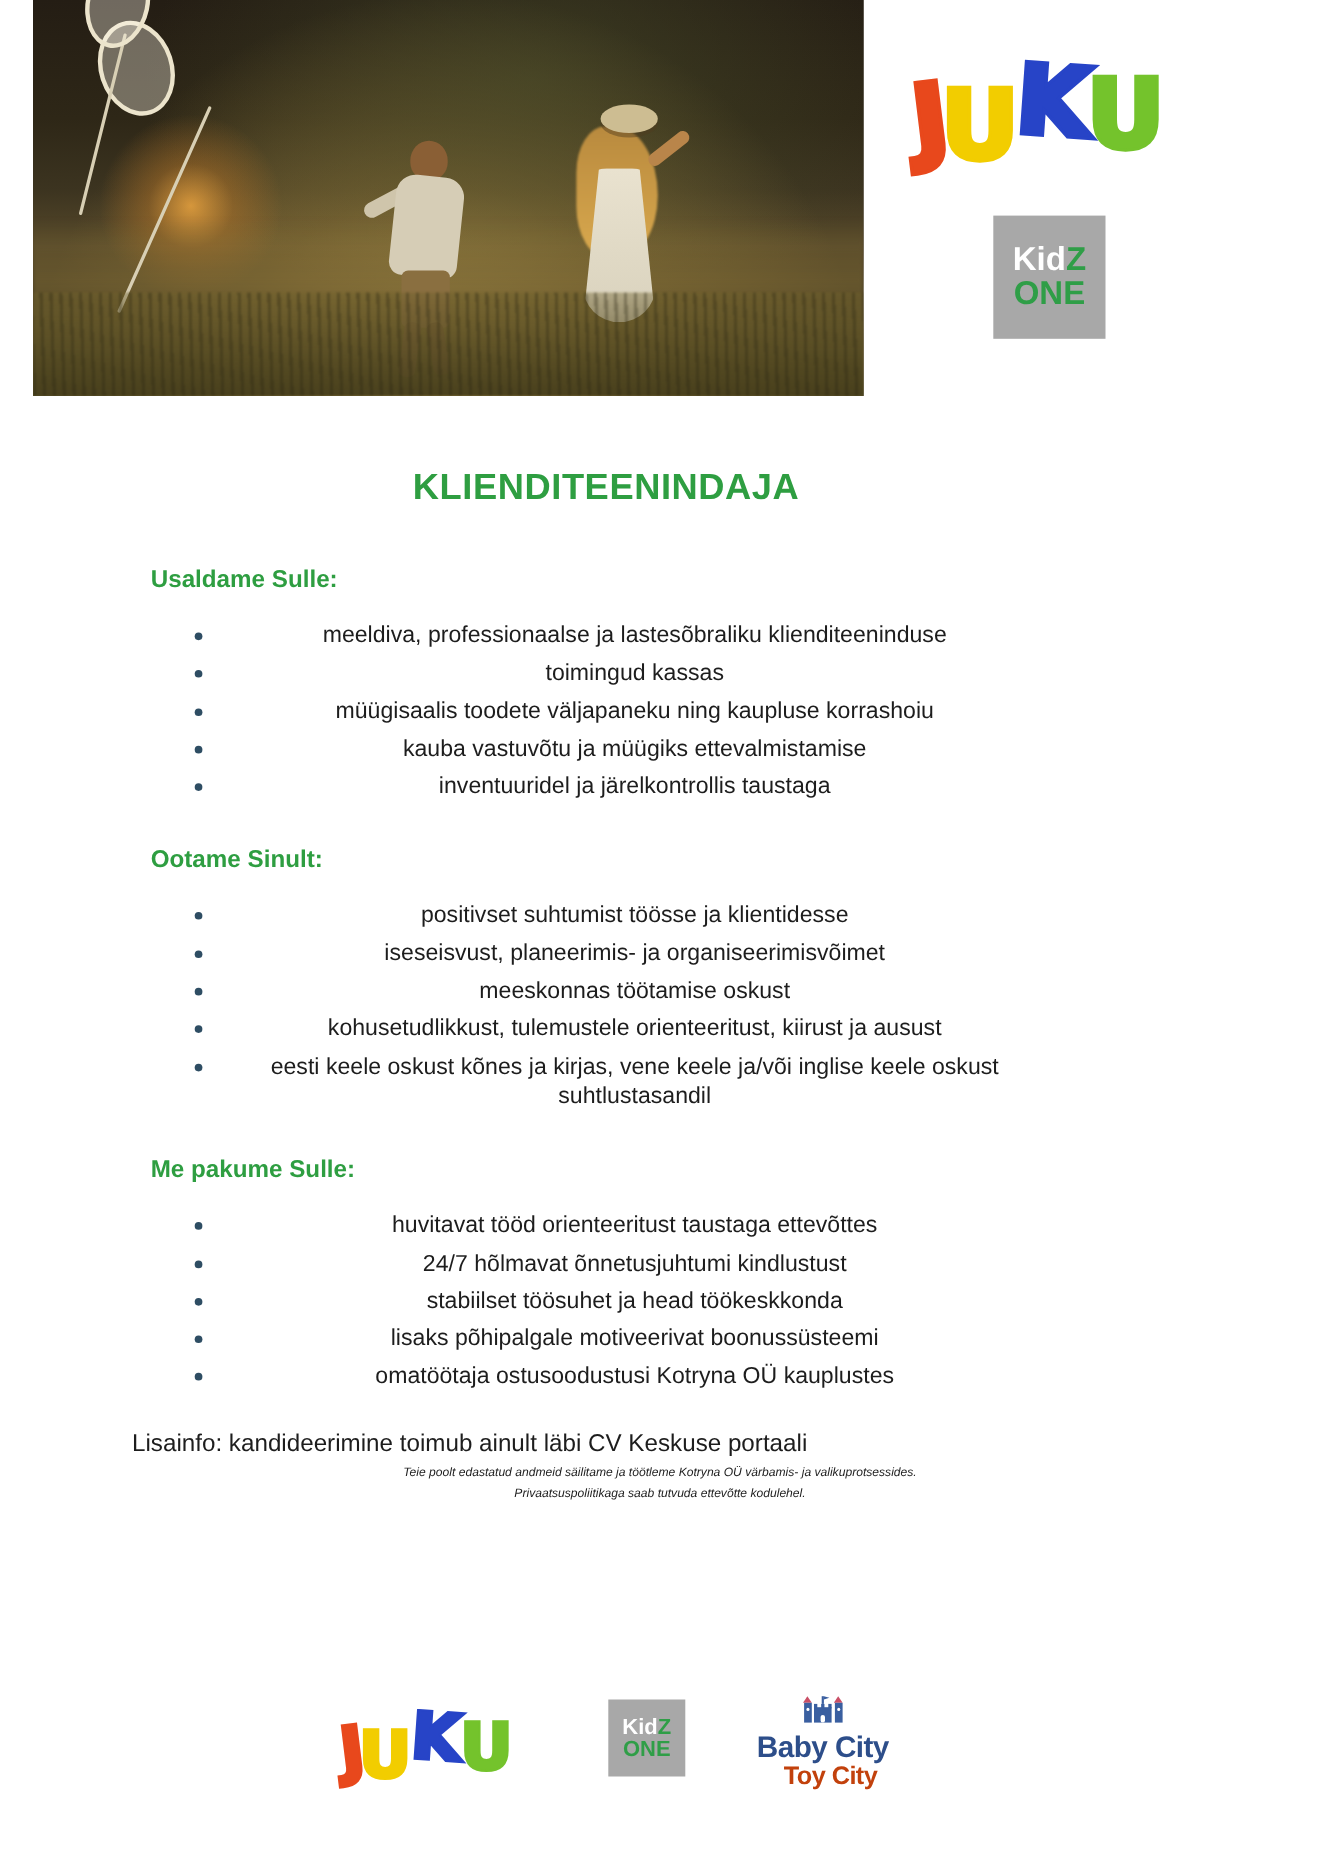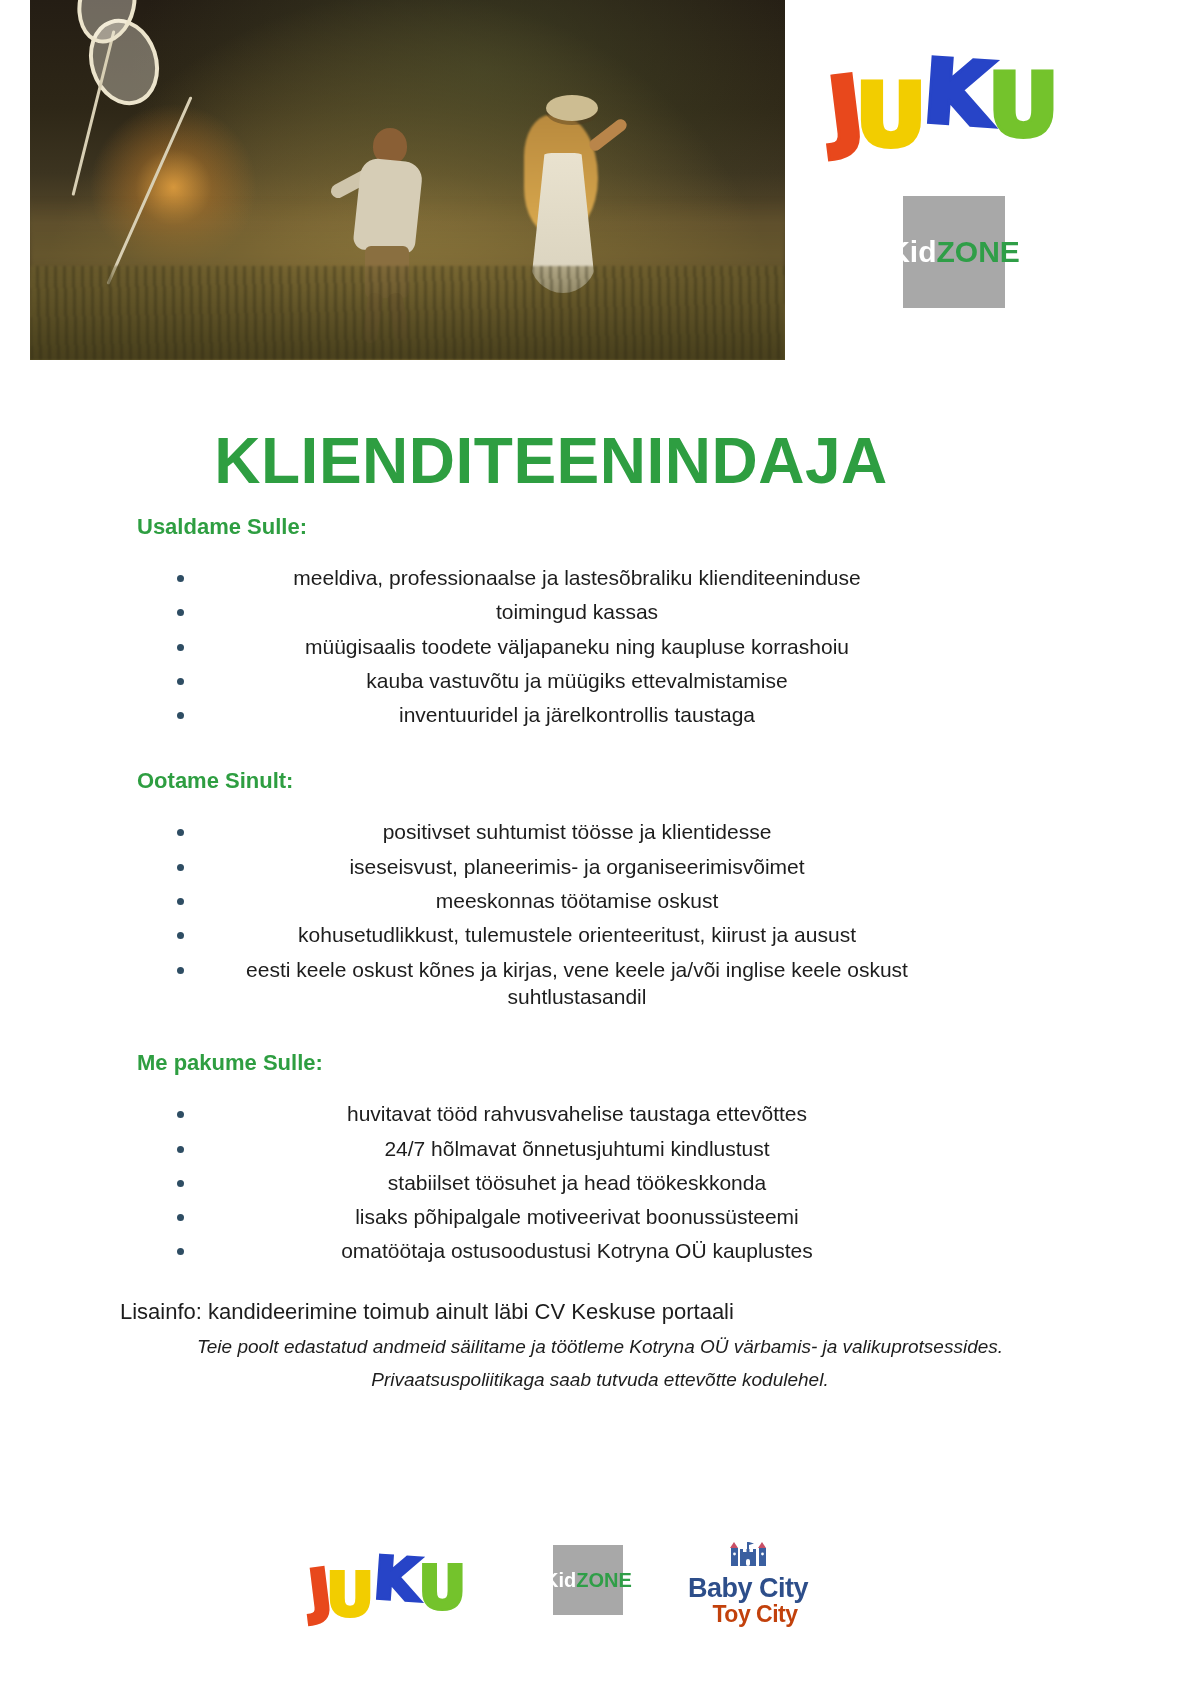--- a/index.html
+++ b/index.html
@@ -51,41 +51,41 @@
   .juku-top span:nth-child(2){ transform:translateY(20px); margin-left:-4px; }
   .juku-top span:nth-child(3){ transform:rotate(4deg) translateY(-2px); margin-left:-2px; }
   .juku-top span:nth-child(4){ transform:translateY(10px); margin-left:-2px; }
   .juku-bottom { position:absolute; left:308px; top:1552px; }
   .juku-bottom span { font-size:58px; -webkit-text-stroke:4px currentColor; }
   .juku-bottom span:nth-child(1){ transform:rotate(-7deg) translateY(10px); }
   .juku-bottom span:nth-child(2){ transform:translateY(14px); margin-left:-3px; }
   .juku-bottom span:nth-child(3){ transform:rotate(4deg) translateY(-2px); }
   .juku-bottom span:nth-child(4){ transform:translateY(7px); }
 
-  .kidz { background:#a8a8a8; display:flex; flex-direction:row; align-items:center; justify-content:center; font-weight:800; line-height:1.02; }
+  .kidz { background:#a8a8a8; display:flex; flex-direction:column; align-items:center; justify-content:center; font-weight:800; line-height:1.02; }
   .kidz .l1 .kid { color:#fff; } .kidz .l1 .z, .kidz .l2 { color:#2f9e47; }
   .kidz-top { position:absolute; left:903px; top:196px; width:102px; height:112px; font-size:30px; letter-spacing:0; } 
   .kidz-b { position:absolute; left:553px; top:1545px; width:70px; height:70px; font-size:20px; }
 
   .babycity { position:absolute; left:678px; top:1540px; width:140px; text-align:center; line-height:1.05; }
   .babycity .castle { display:block; margin:0 auto 2px; }
   .babycity .l1 { color:#2d4e8a; font-weight:800; font-size:27px; letter-spacing:-0.5px;text-align:center; }
   .babycity .l2 { color:#c2410c; font-weight:700; font-size:23px; letter-spacing:-0.5px; padding-left:14px; }
 
   
   .title { position:absolute; left:0; right:98px; top:424px; text-align:center;
-           font-size:64px; font-weight:800; color:#2e9e41; letter-spacing:0.5px; }
+           font-size:33px; font-weight:800; color:#2e9e41; letter-spacing:0.5px; }
   .content { position:absolute; left:137px; top:514px; width:860px; }
   .content h2 { color:#2e9e41; font-size:22px; font-weight:700; margin-bottom:24px; }
   .content ul { list-style:none; margin:0 0 40px 34px; }
   .content li { position:relative; padding-left:32px; font-size:21px; margin-bottom:7px; line-height:1.3; max-width:780px;text-align:center; }
   .content li::before { content:""; position:absolute; left:6px; top:11px; width:7px; height:7px; border-radius:50%; background:#2e4d63; }
   .lisainfo { margin-left:-17px; font-size:22px; margin-top:-6px; }
 
-  .privacy { position:absolute; left:0; right:0; top:1330px; text-align:center; font-style:italic; font-size:19px; line-height:1.75; color:#1d1d1d; }
+  .privacy { position:absolute; left:0; right:0; top:1330px; text-align:center; font-style:italic; font-size:11px; line-height:1.75; color:#1d1d1d; }
 </style>
 </head>
 <body>
 
 <div class="page">
 
   <div class="hero">
     <div class="haze"></div>
     <div class="figure net net1">
       <div class="handle"></div>
@@ -141,21 +141,21 @@
     <ul>
       <li>positivset suhtumist töösse ja klientidesse</li>
       <li>iseseisvust, planeerimis- ja organiseerimisvõimet</li>
       <li>meeskonnas töötamise oskust</li>
       <li>kohusetudlikkust, tulemustele orienteeritust, kiirust ja ausust</li>
       <li>eesti keele oskust kõnes ja kirjas, vene keele ja/või inglise keele oskust suhtlustasandil</li>
     </ul>
 
     <h2>Me pakume Sulle:</h2>
     <ul>
-      <li>huvitavat tööd rahvusvahelise taustaga ettevõttes</li>
+      <li>huvitavat tööd orienteeritust taustaga ettevõttes</li>
       <li>24/7 hõlmavat õnnetusjuhtumi kindlustust</li>
       <li>stabiilset töösuhet ja head töökeskkonda</li>
       <li>lisaks põhipalgale motiveerivat boonussüsteemi</li>
       <li>omatöötaja ostusoodustusi Kotryna OÜ kauplustes</li>
     </ul>
 
     <p class="lisainfo">Lisainfo: kandideerimine toimub ainult läbi CV Keskuse portaali</p>
   </div>
 
   <div class="privacy">

